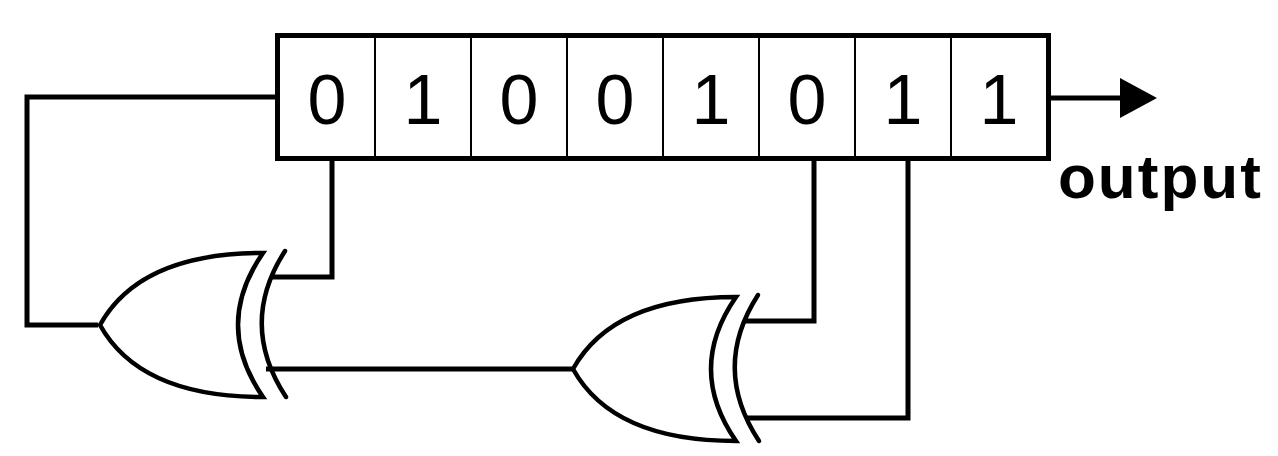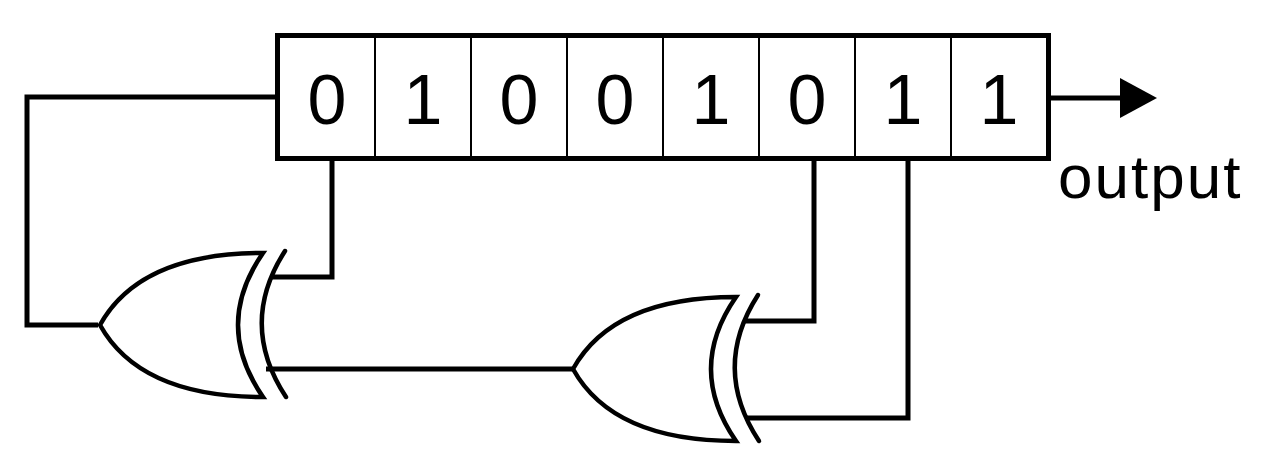--- a/index.html
+++ b/index.html
@@ -61,21 +61,21 @@
   .cell:last-child { border-right: none; }
   .bit {
     font-size: 70px;
     line-height: 1;
     color: var(--stroke-color);
   }
   .output-label {
     position: absolute;
     left: 1058px; top: 146px;
     font-size: 62px;
-    font-weight: normal;
+    font-weight: bold;
     letter-spacing: 2px;
     line-height: 1;
     color: var(--stroke-color);
     white-space: nowrap;
   }
 </style>
 </head>
 <body>
 
 <div class="stage">

